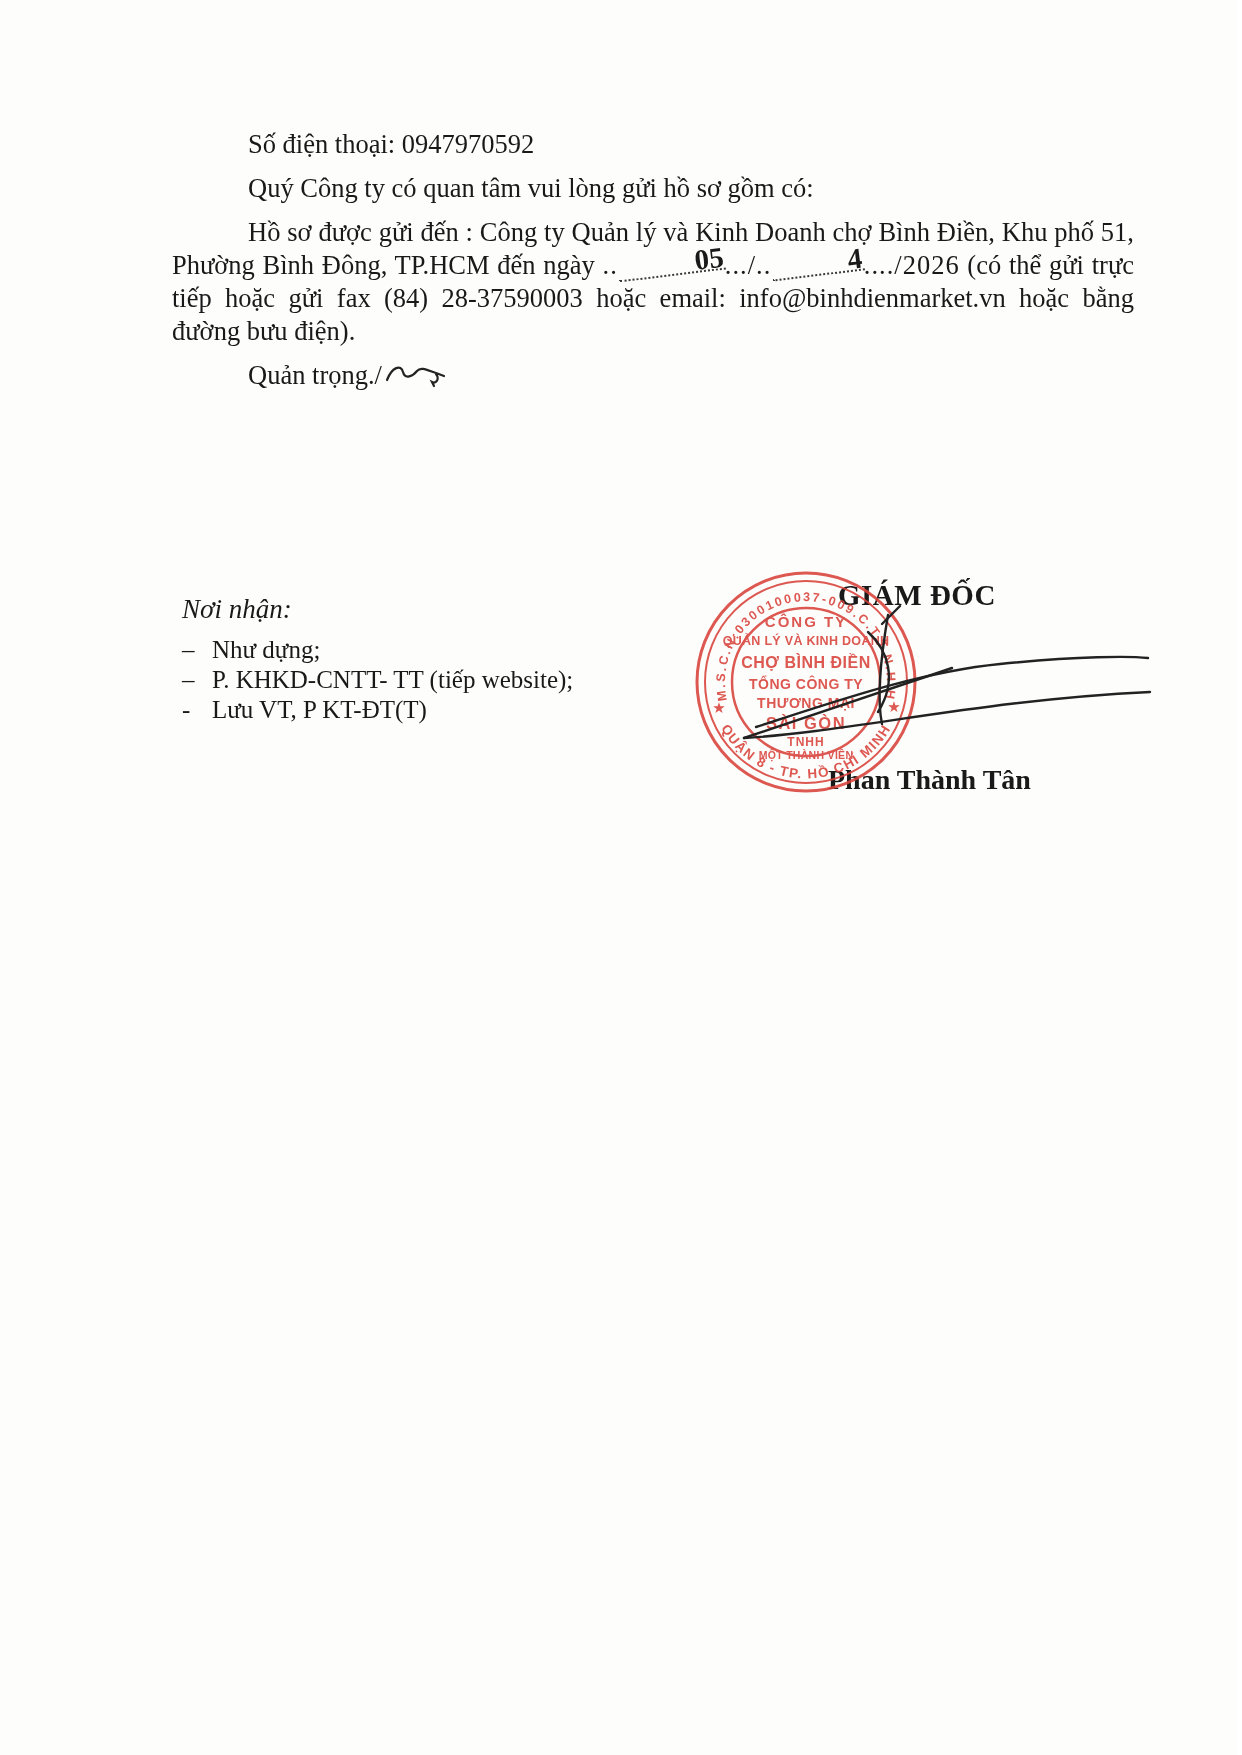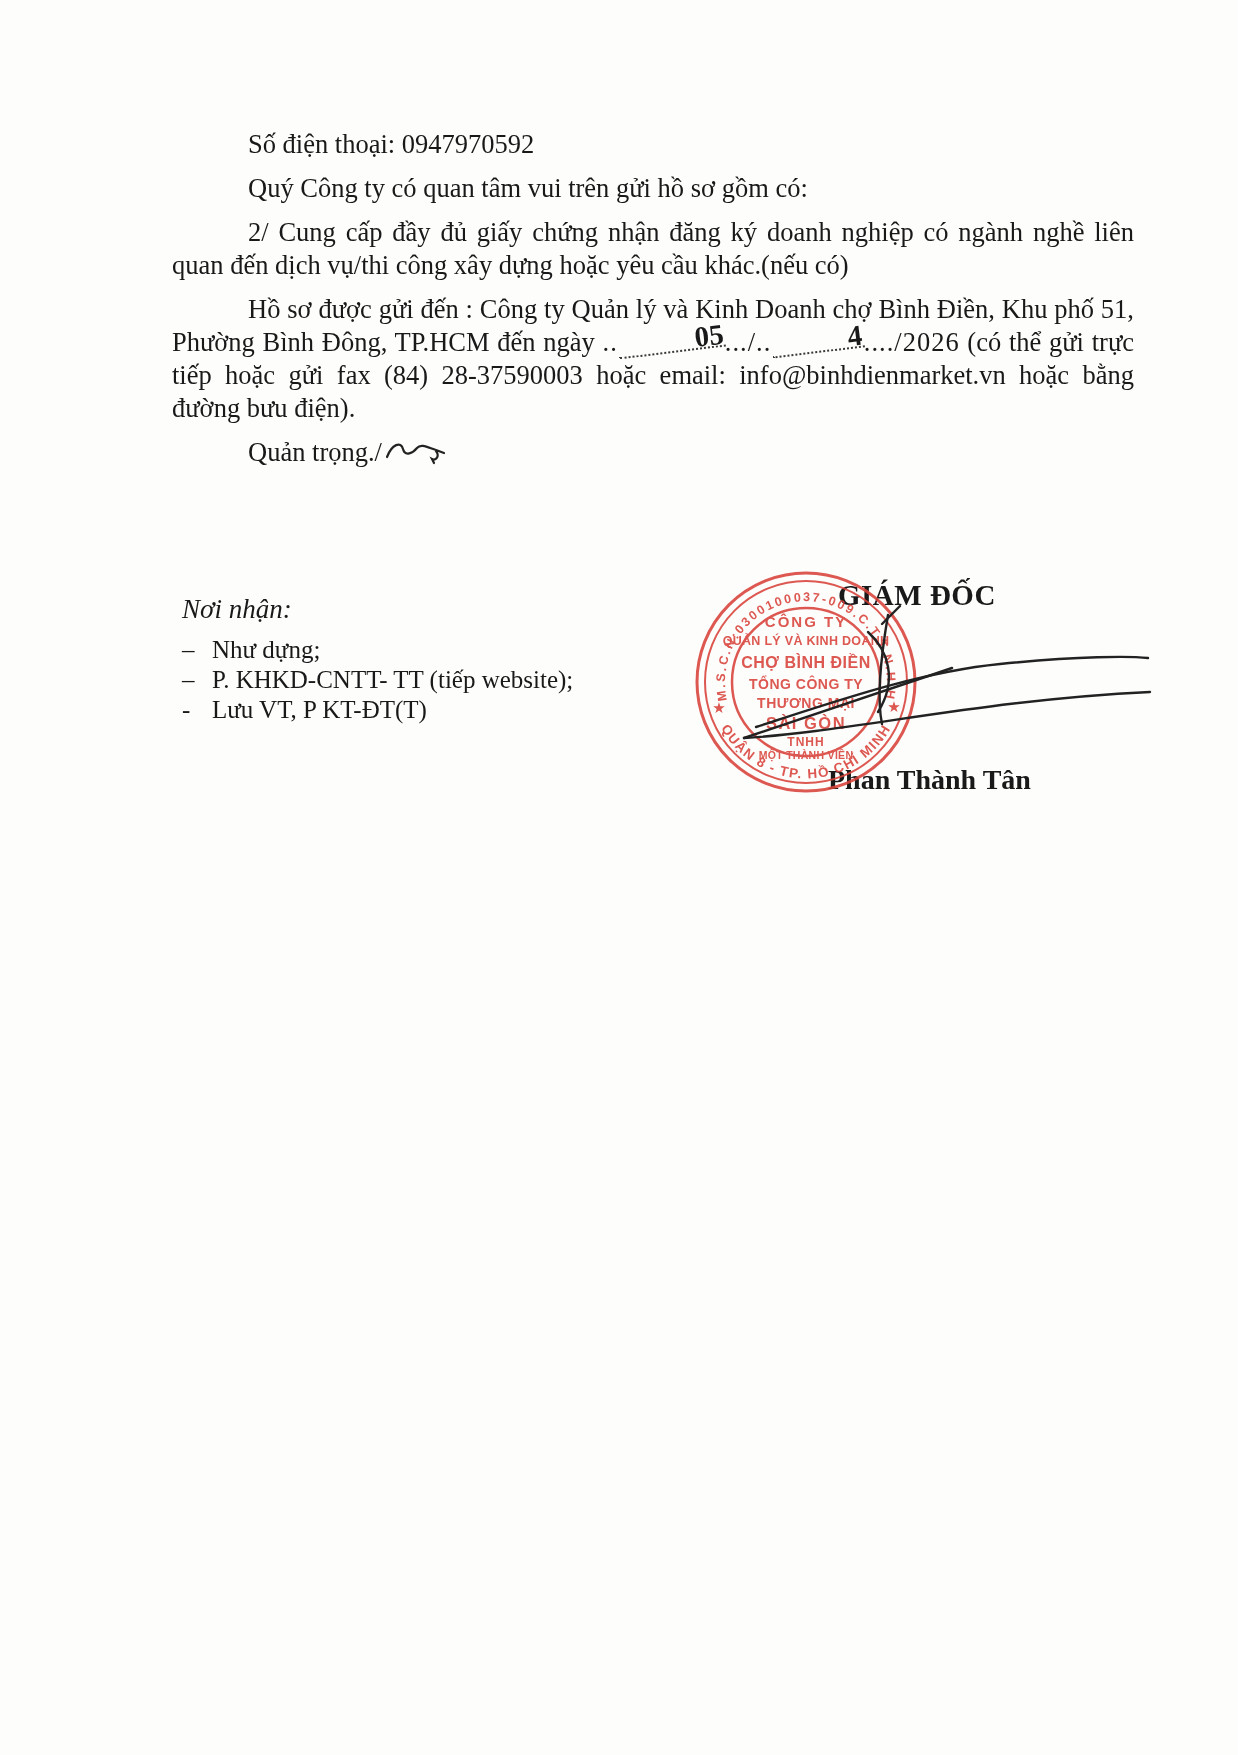--- a/index.html
+++ b/index.html
@@ -44,22 +44,21 @@
   .overlay { position:absolute; left:0; top:0; pointer-events:none; }
   .stamp-text { font-family:"Liberation Sans","DejaVu Sans",sans-serif; font-weight:bold; }
 </style>
 </head>
 <body>
 
 <div class="page">
 
   <div class="textblock">
     <p class="p-phone">Số điện thoại: 0947970592</p>
-    <p class="p-intro">Quý Công ty có quan tâm vui trên gửi hồ sơ gồm có:</p>
-    <p>2/ Cung cấp đầy đủ giấy chứng nhận đăng ký doanh nghiệp có ngành nghề liên quan đến dịch vụ/thi công xây dựng hoặc yêu cầu khác.(nếu có)</p>
+    <p class="p-intro">Quý Công ty có quan tâm vui lòng gửi hồ sơ gồm có:</p>
     <p><span>Hồ sơ được gửi đến : Công ty Quản lý và Kinh Doanh chợ Bình Điền, Khu phố 51, Phường Bình Đông, TP.HCM  đến ngày </span><span class="dots">..</span><span class="hand">05</span><span class="dots">.../..</span><span class="hand">4</span><span class="dots">..../2026</span><span> (có thể gửi trực tiếp hoặc gửi fax (84) 28-37590003 hoặc email: info@binhdienmarket.vn hoặc bằng đường bưu điện).</span></p>
     <p class="p-closing"><span>Quản trọng./</span><svg class="squiggle" width="66" height="30" viewBox="0 0 66 30">
           <path d="M3 20 C8 7 17 4 19 12 C21 20 29 16 33 11 C37 6 45 11 52 13 L60 16 M52 14 C56 19 52 24 48 22 L50 26" stroke="#232323" stroke-width="2.2" fill="none" stroke-linecap="round"></path>
         </svg></p>
   </div>
 
   <div class="recipients">
     <div class="recipients-heading">Nơi nhận:</div>
     <ul class="recipients-list">
       <li>

